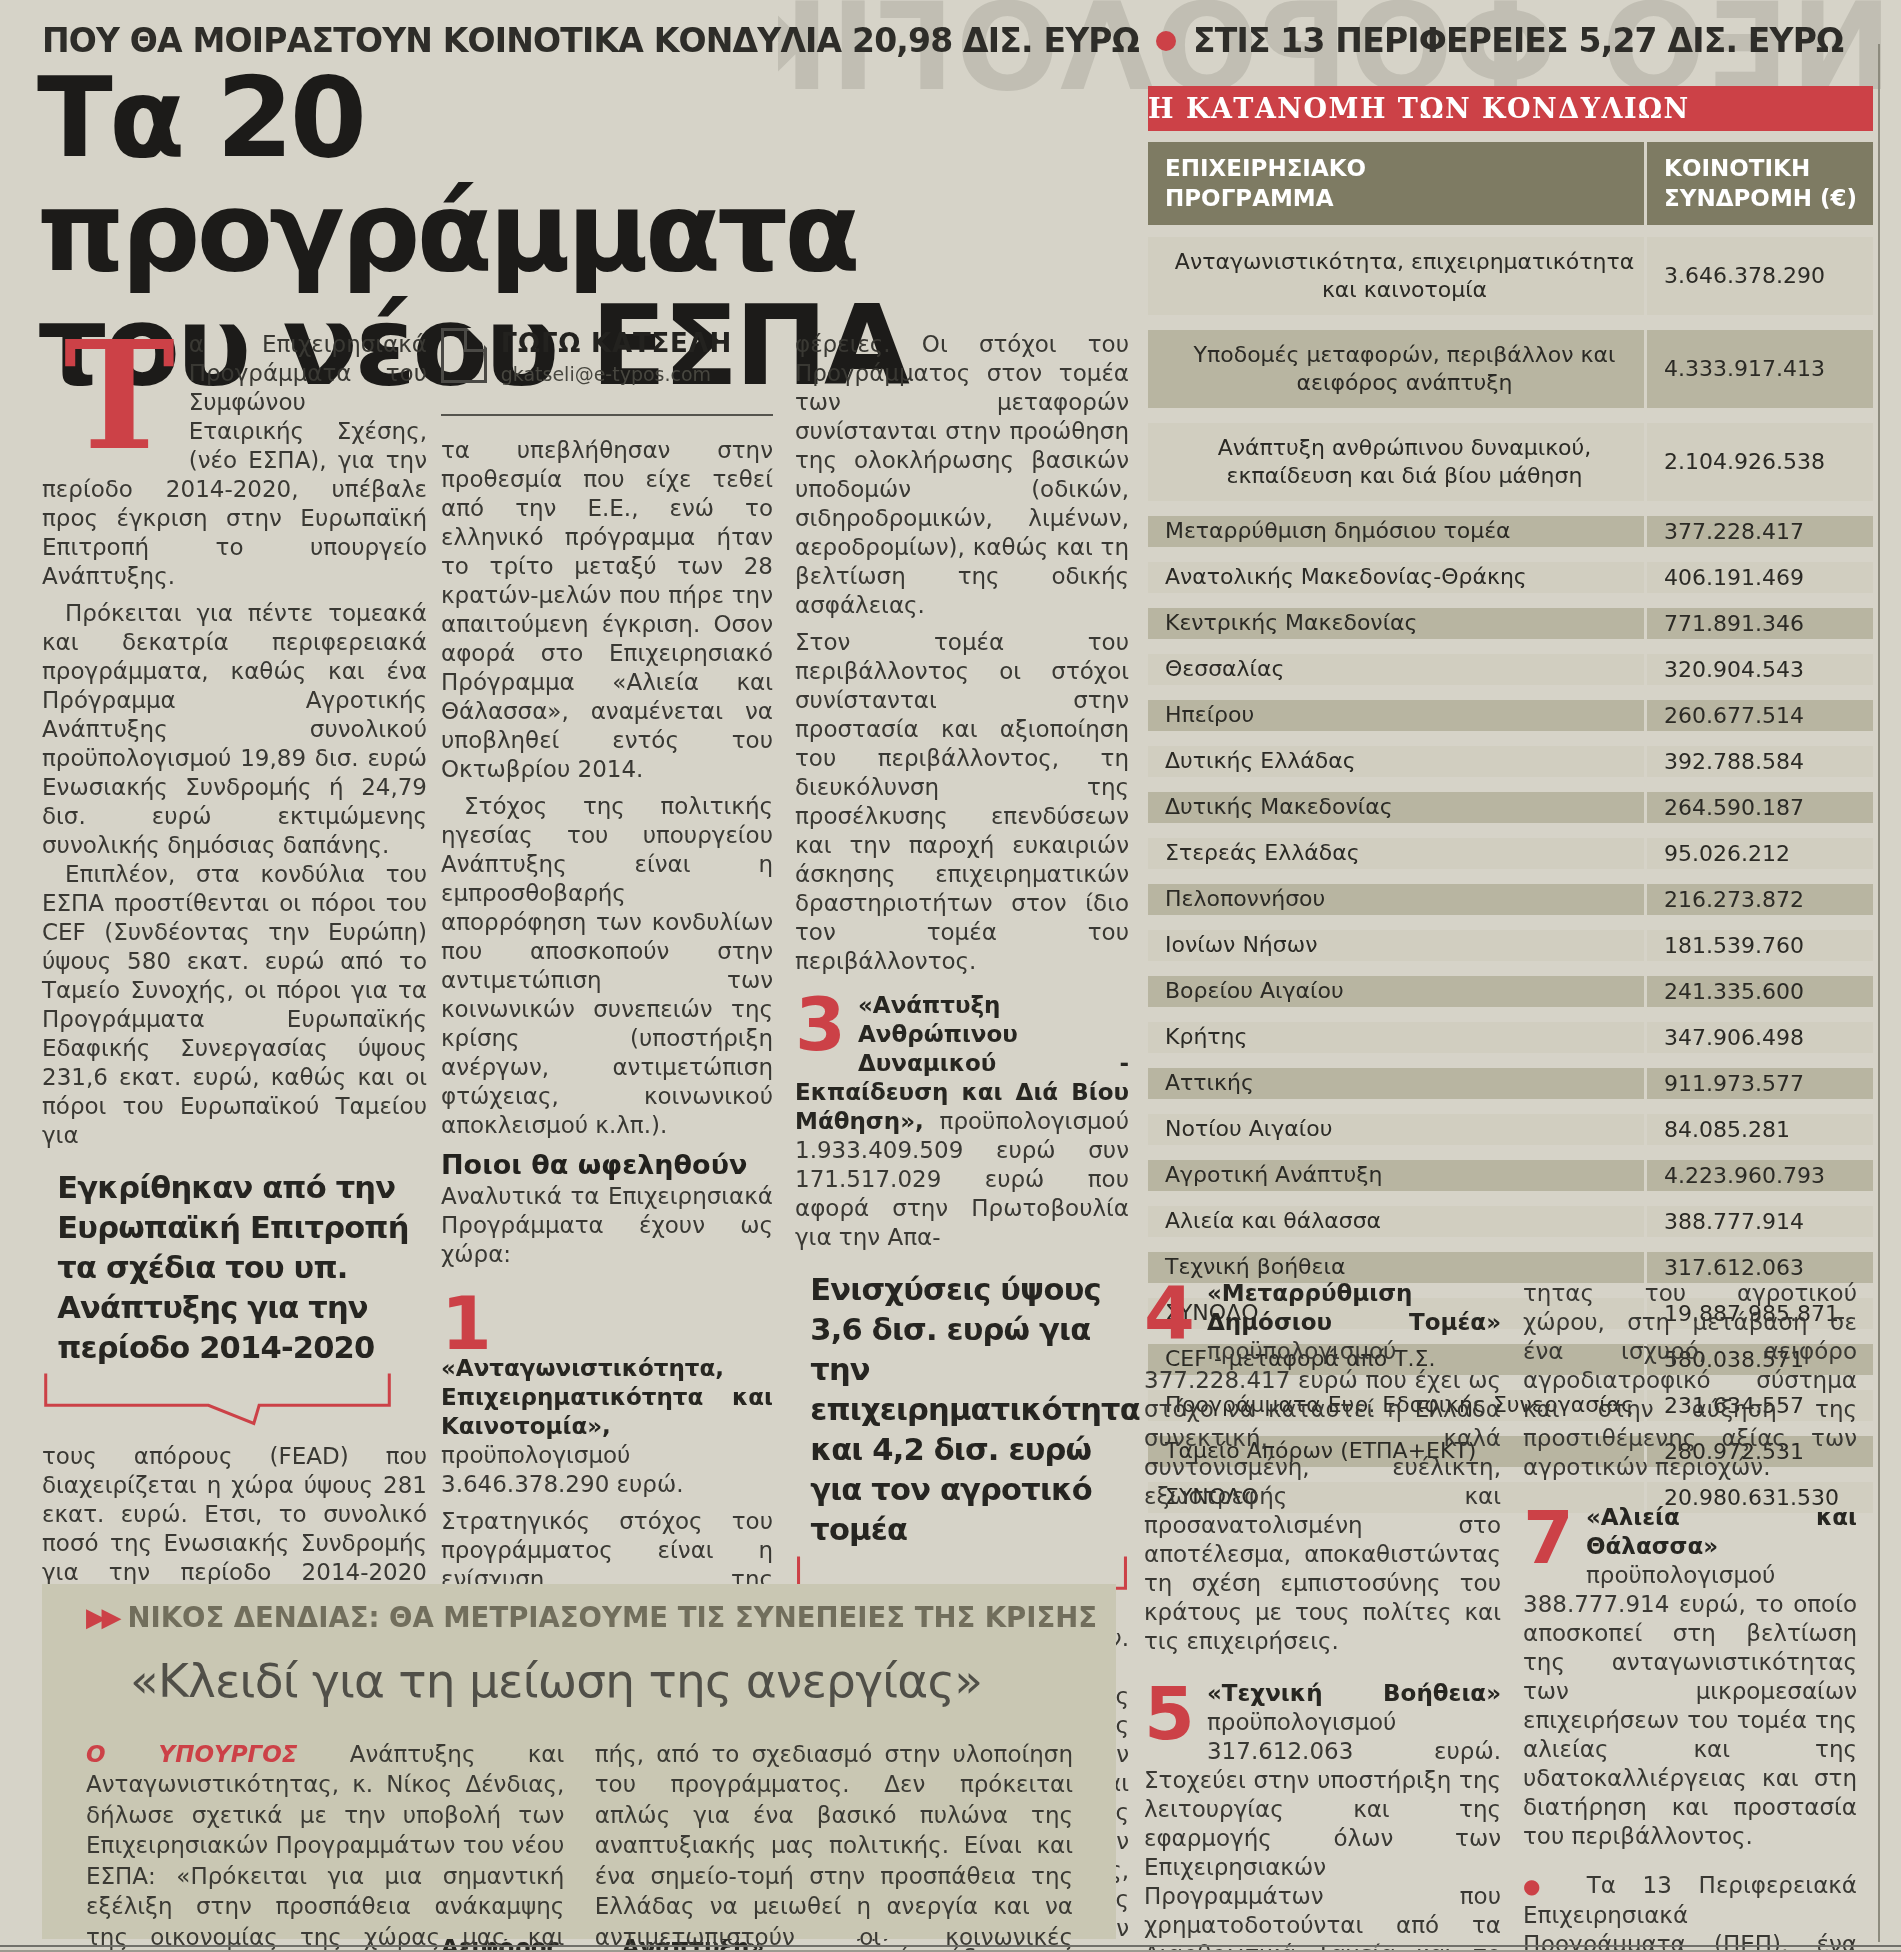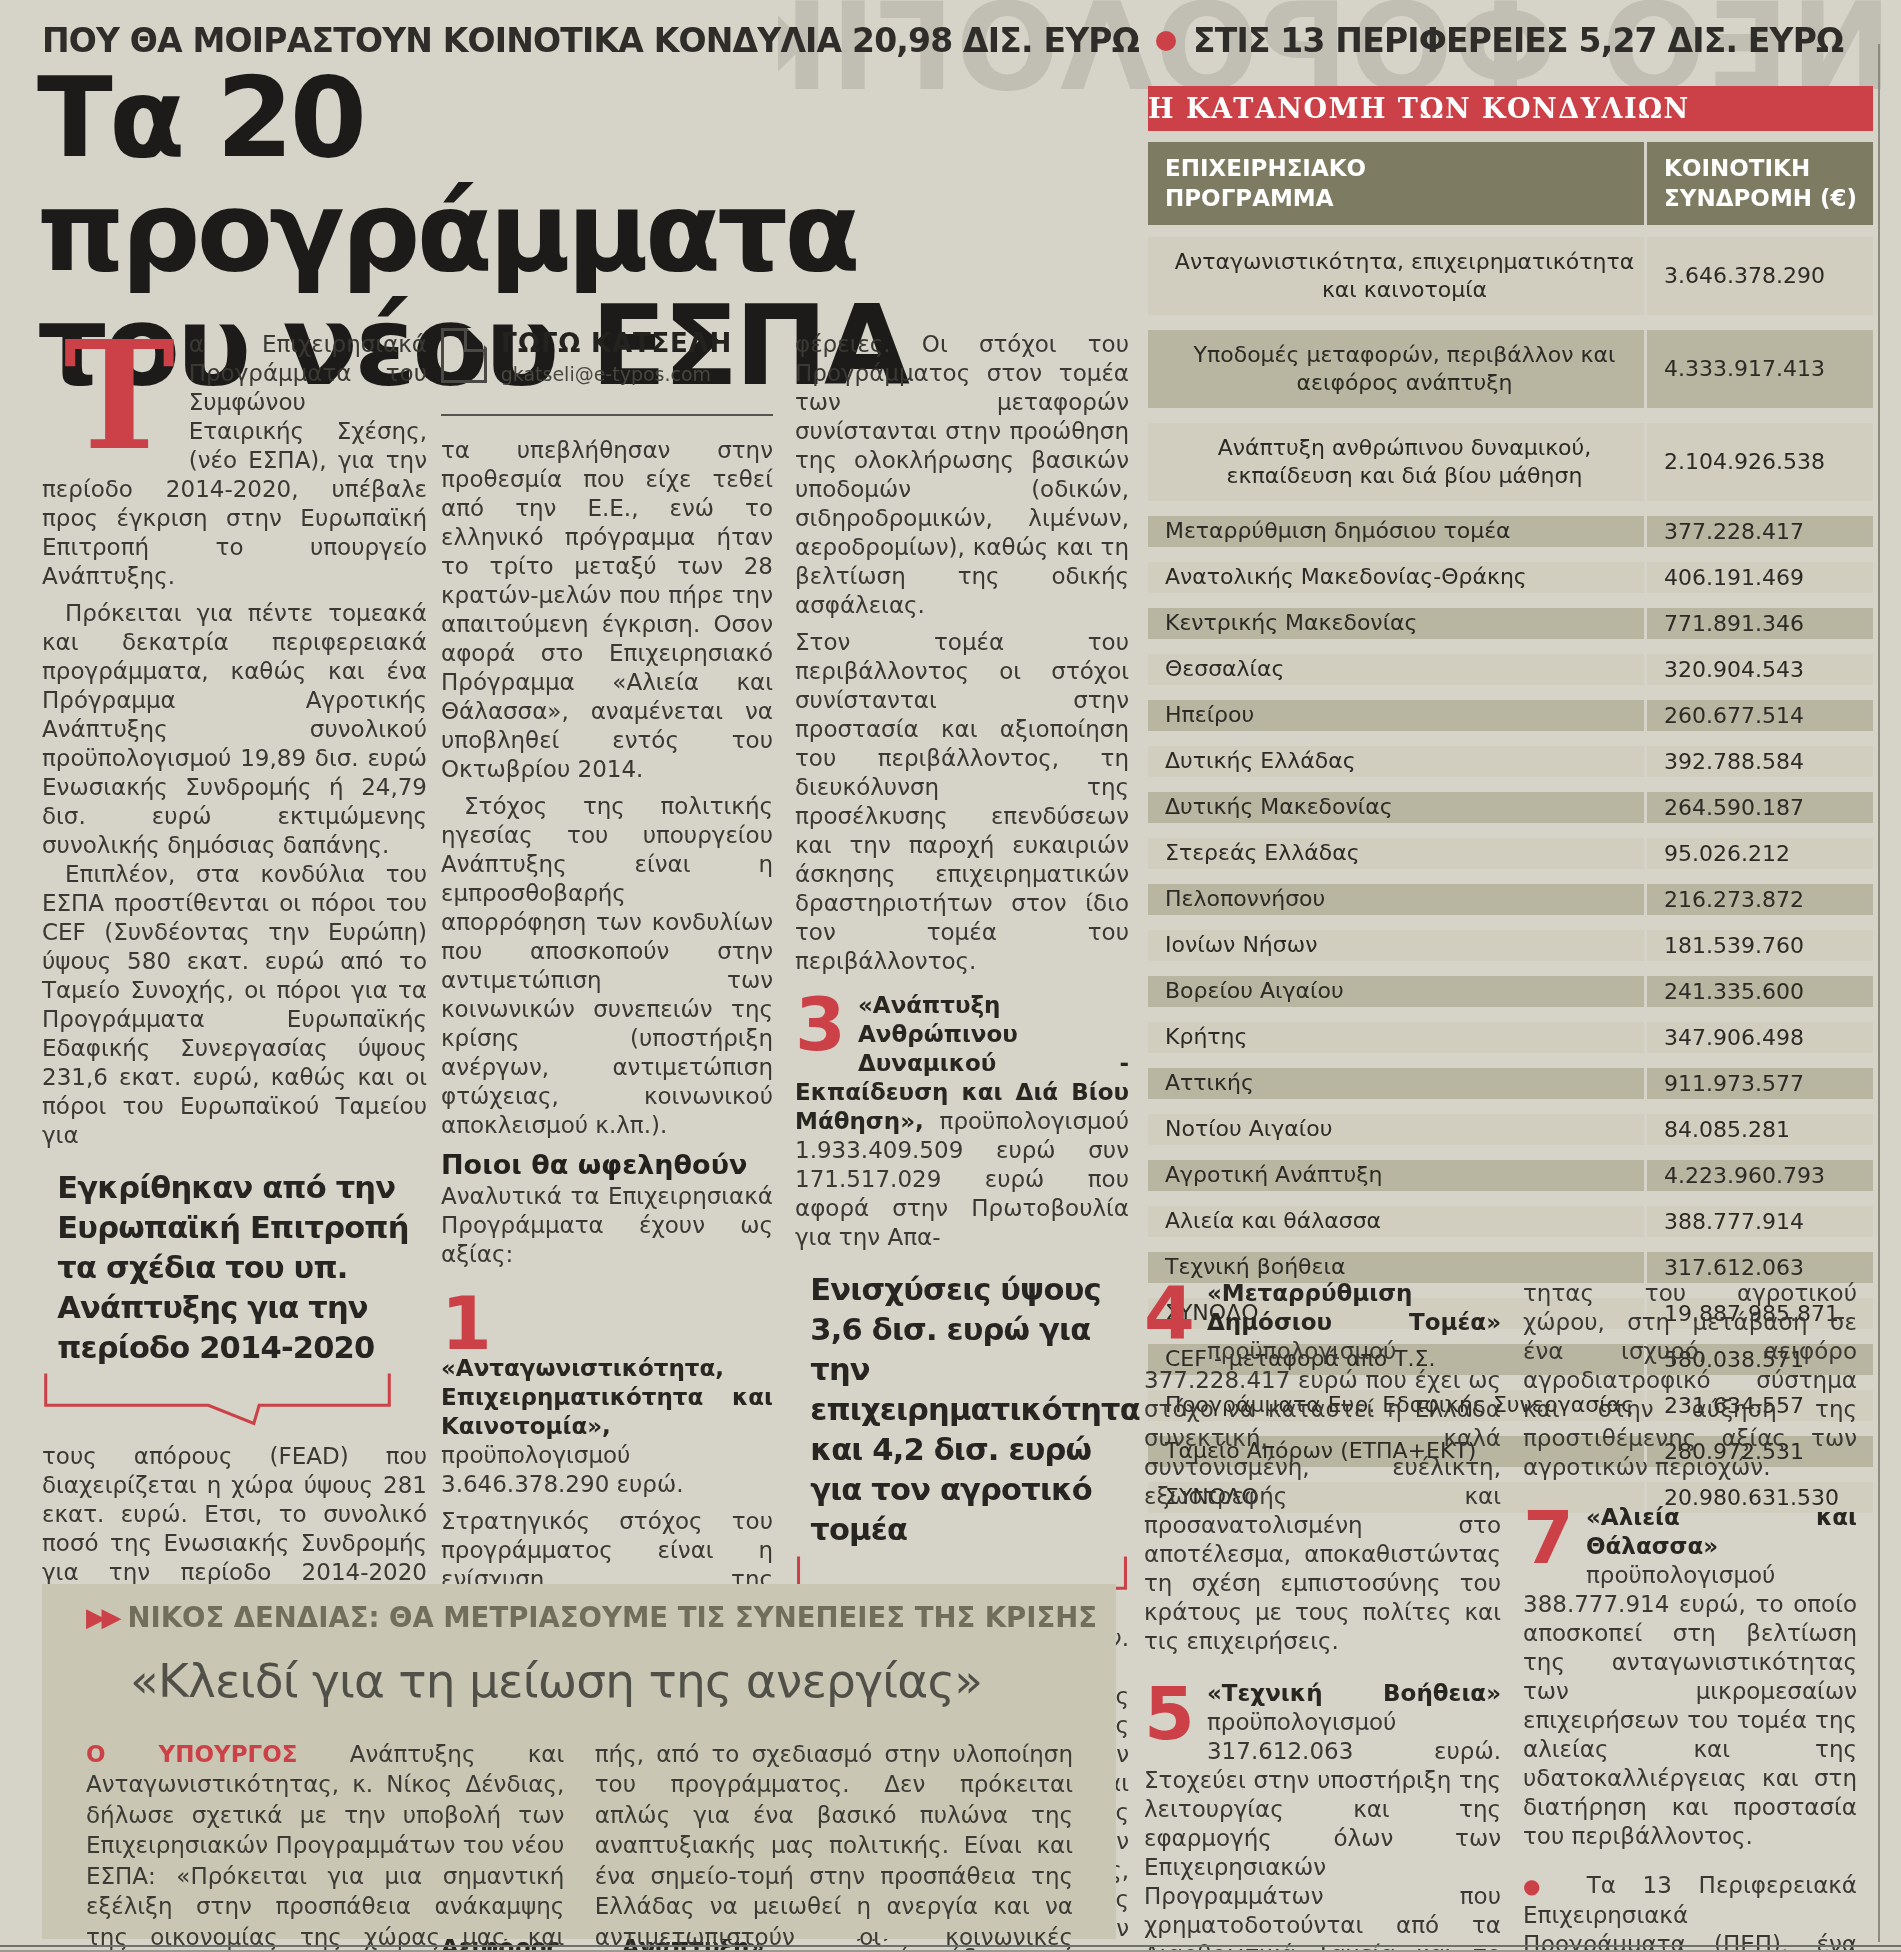--- a/index.html
+++ b/index.html
@@ -81,21 +81,21 @@
   .red-b{color:var(--red);font-size:20px;}
 
   
   #mbox{left:42px;top:1584px;width:1074px;height:355px;background:var(--boxbg);}
   #mbox-kicker{display:flex;gap:10.7px;align-items:center;margin:17px 0 0 44px;
                font-weight:bold;font-size:27.5px;letter-spacing:0px;color:#716e5c;}
   .arrows{color:var(--red);font-size:26px;letter-spacing:-4.6px;}
   #mbox-head{margin:20px 13px 0 88px;font-size:47px;color:#504f48;letter-spacing:-0.8px;}
   #mbox-cols{display:flex;gap:30.5px;margin:30.5px 43px 0 44px;}
   .mcol{flex:1;font-size:23px;line-height:30.5px;text-align:justify;color:#3b3a34;}
-  .m-label{font-weight:bold;color:var(--red);}
+  .m-label{font-weight:bold;color:var(--red);font-style:italic;}
 
   
   #vrule{left:1878px;top:44px;width:2.3px;height:1898px;background:#8d8b7e;}
   #frule1{left:0;top:1945px;width:1901px;height:1.5px;background:#71706a;}
   #frule2{left:0;top:1950px;width:1901px;height:2.3px;background:#9b9a90;}
 </style>
 </head>
 <body>
 
 <div id="sheet" style="--paper: #d6d3c8; --red: #cc4147; --band: #7e7b63; --rowlight: #d1cec0; --rowdark: #b8b5a1; --boxbg: #c9c7b3; --ghost: rgba(88,86,78,0.17);">
@@ -239,21 +239,21 @@
     <div id="byline">
       <span class="doc-icon"></span>
       <span>
         <span class="by-name">ΓΩΓΩ ΚΑΤΣΕΛΗ</span><br>
         <span class="by-mail">gkatseli@e-typos.com</span>
       </span>
     </div>
     <p>τα υπεβλήθησαν στην προθεσμία που είχε τεθεί από την Ε.Ε., ενώ το ελληνικό πρόγραμμα ήταν το τρίτο μεταξύ των 28 κρατών-μελών που πήρε την απαιτούμενη έγκριση. Οσον αφορά στο Επιχειρησιακό Πρόγραμμα «Αλιεία και Θάλασσα», αναμένεται να υποβληθεί εντός του Οκτωβρίου 2014.</p>
     <p class="ind">Στόχος της πολιτικής ηγεσίας του υπουργείου Ανάπτυξης είναι η εμπροσθοβαρής απορρόφηση των κονδυλίων που αποσκοπούν στην αντιμετώπιση των κοινωνικών συνεπειών της κρίσης (υποστήριξη ανέργων, αντιμετώπιση φτώχειας, κοινωνικού αποκλεισμού κ.λπ.).</p>
     <p class="subhead">Ποιοι θα ωφεληθούν</p>
-    <p>Αναλυτικά τα Επιχειρησιακά Προγράμματα έχουν ως αξίας:</p>
+    <p>Αναλυτικά τα Επιχειρησιακά Προγράμματα έχουν ως χώρα:</p>
     <p style="margin-top:20px">
       <span class="numeral">1</span>
       <span class="item-title">«Ανταγωνιστικότητα, Επιχειρηματικότητα και Καινοτομία»,</span> <span>προϋπολογισμού 3.646.378.290 ευρώ.</span>
     </p>
     <p>Στρατηγικός στόχος του προγράμματος είναι η ενίσχυση της ανταγωνιστικότητας και της εξωστρέφειας των επιχειρήσεων, η μετάβαση στην ποιοτική επιχειρηματικότητα, με αιχμή την καινοτομία, και η αύξηση της εγχώριας προστιθέμενης αξίας.</p>
     <p style="margin-top:20px">
       <span class="numeral">2</span>
       <span class="item-title">«Υποδομές Μεταφορών, Περιβάλλον και Αειφόρος Ανάπτυξη»,</span> <span>προϋπολογισμού 3.550.487.733 συν 783.429.680 ευρώ που εκχωρούνται στις Περι-</span>
     </p>
   </div>

